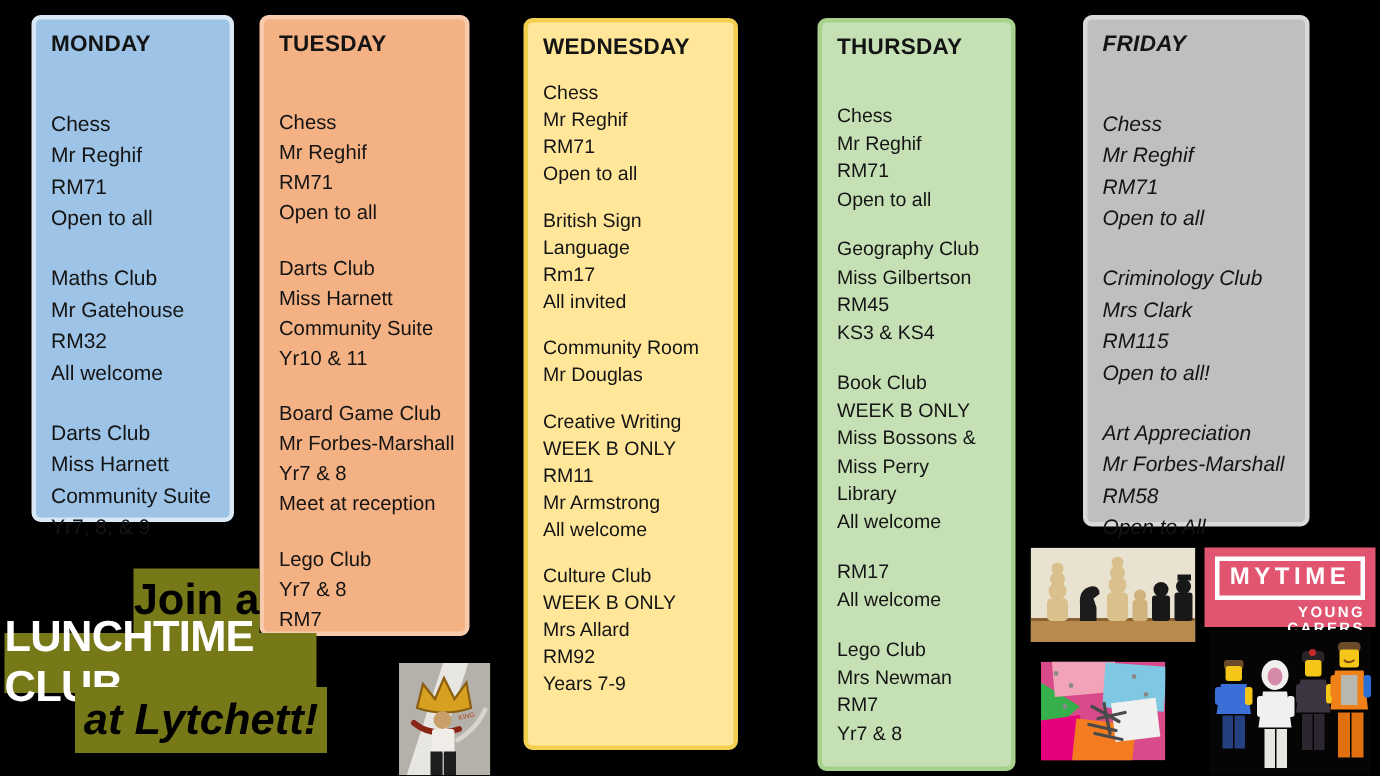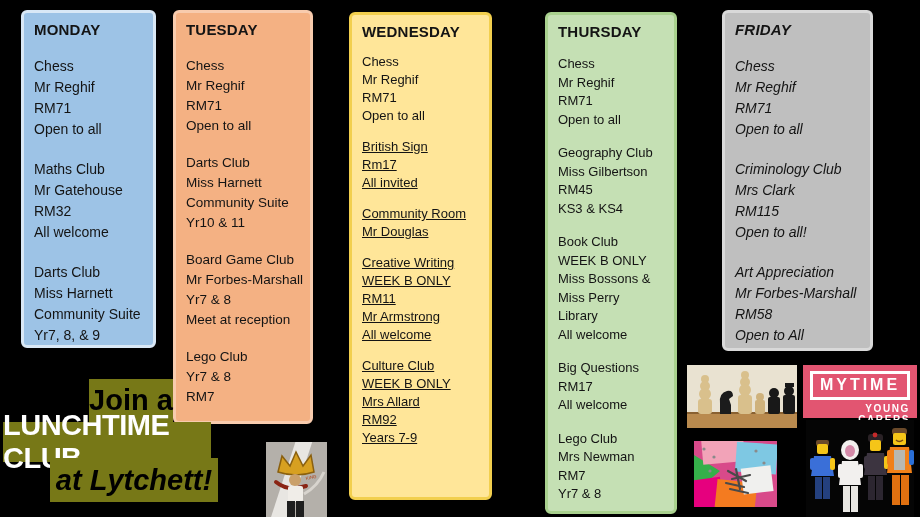--- a/index.html
+++ b/index.html
@@ -2,36 +2,36 @@
 <html><head>
 <meta charset="utf-8">
 <style>
   html,body{margin:0;padding:0;background:#000;}
   .canvas{position:relative;width:920px;height:517px;background:#000;overflow:hidden;
           font-family:"Liberation Sans",sans-serif;color:#111;}
 
   
   .day-column{position:absolute;border:3px solid #ccc;border-radius:6px;
               box-sizing:border-box;padding:8px 10px;color:#141414;}
-  .day-header{font-weight:bold;font-size:15px;letter-spacing:.2px;margin-bottom:18px;}
+  .day-header{font-weight:bold;font-size:15px;letter-spacing:.2px;margin-bottom:34px;}
   .line{white-space:nowrap;}
   .day-mon{left:21px;top:10px;width:135px;height:338px;font-size:14px;}
   .day-mon .line{line-height:21px;}
   .day-tue{left:173px;top:10px;width:140px;height:414px;font-size:13.5px;}
   .day-tue .line{line-height:20px;}
   .day-wed{left:349px;top:12px;width:143px;height:488px;font-size:13px;}
   .day-wed .line{line-height:18px;}
   .day-wed .day-header{margin-bottom:13px;}
   .day-thu{left:545px;top:12px;width:132px;height:502px;font-size:13px;}
   .day-thu .line{line-height:18.5px;}
-  .day-thu .day-header{margin-bottom:15px;}
+  .day-thu .day-header{margin-bottom:28px;}
   .day-fri{left:722px;top:10px;width:151px;height:341px;font-size:14px;font-style:italic;}
   .day-fri .line{line-height:21px;}
   .section + .section{margin-top:19px;}
-  .day-wed .section + .section{margin-top:13px;text-decoration:underline;}
+  .day-wed .section + .section{margin-top:13px;}
   .day-thu .section + .section{margin-top:15px;}
   .day-tue .section + .section{margin-top:17px;}
 
   
   .banner-block{position:absolute;display:flex;align-items:center;justify-content:center;
                 font-weight:bold;}
   .banner-join{left:89px;top:379px;width:84px;height:43px;font-size:29px;color:#000;}
   .banner-lunch{left:3px;top:422px;width:208px;height:40px;font-size:29px;color:#fff;letter-spacing:-.5px;}
   .banner-lytchett{left:50px;top:458px;width:168px;height:44px;font-size:29px;color:#000;}
 
@@ -110,20 +110,21 @@
     <div class="day-header">WEDNESDAY</div>
     <div class="day-body">
         <div class="section">
           <div class="line">Chess</div>
           <div class="line">Mr Reghif</div>
           <div class="line">RM71</div>
           <div class="line">Open to all</div>
         </div>
         <div class="section">
           <div class="line">British Sign</div>
+          <div class="line">Language</div>
           <div class="line">Rm17</div>
           <div class="line">All invited</div>
         </div>
         <div class="section">
           <div class="line">Community Room</div>
           <div class="line">Mr Douglas</div>
         </div>
         <div class="section">
           <div class="line">Creative Writing</div>
           <div class="line">WEEK B ONLY</div>
@@ -157,21 +158,20 @@
         </div>
         <div class="section">
           <div class="line">Book Club</div>
           <div class="line">WEEK B ONLY</div>
           <div class="line">Miss Bossons &amp;</div>
           <div class="line">Miss Perry</div>
           <div class="line">Library</div>
           <div class="line">All welcome</div>
         </div>
         <div class="section">
-          <div class="line">Big Questions</div>
           <div class="line">RM17</div>
           <div class="line">All welcome</div>
         </div>
         <div class="section">
           <div class="line">Lego Club</div>
           <div class="line">Mrs Newman</div>
           <div class="line">RM7</div>
           <div class="line">Yr7 &amp; 8</div>
         </div>
       </div>

